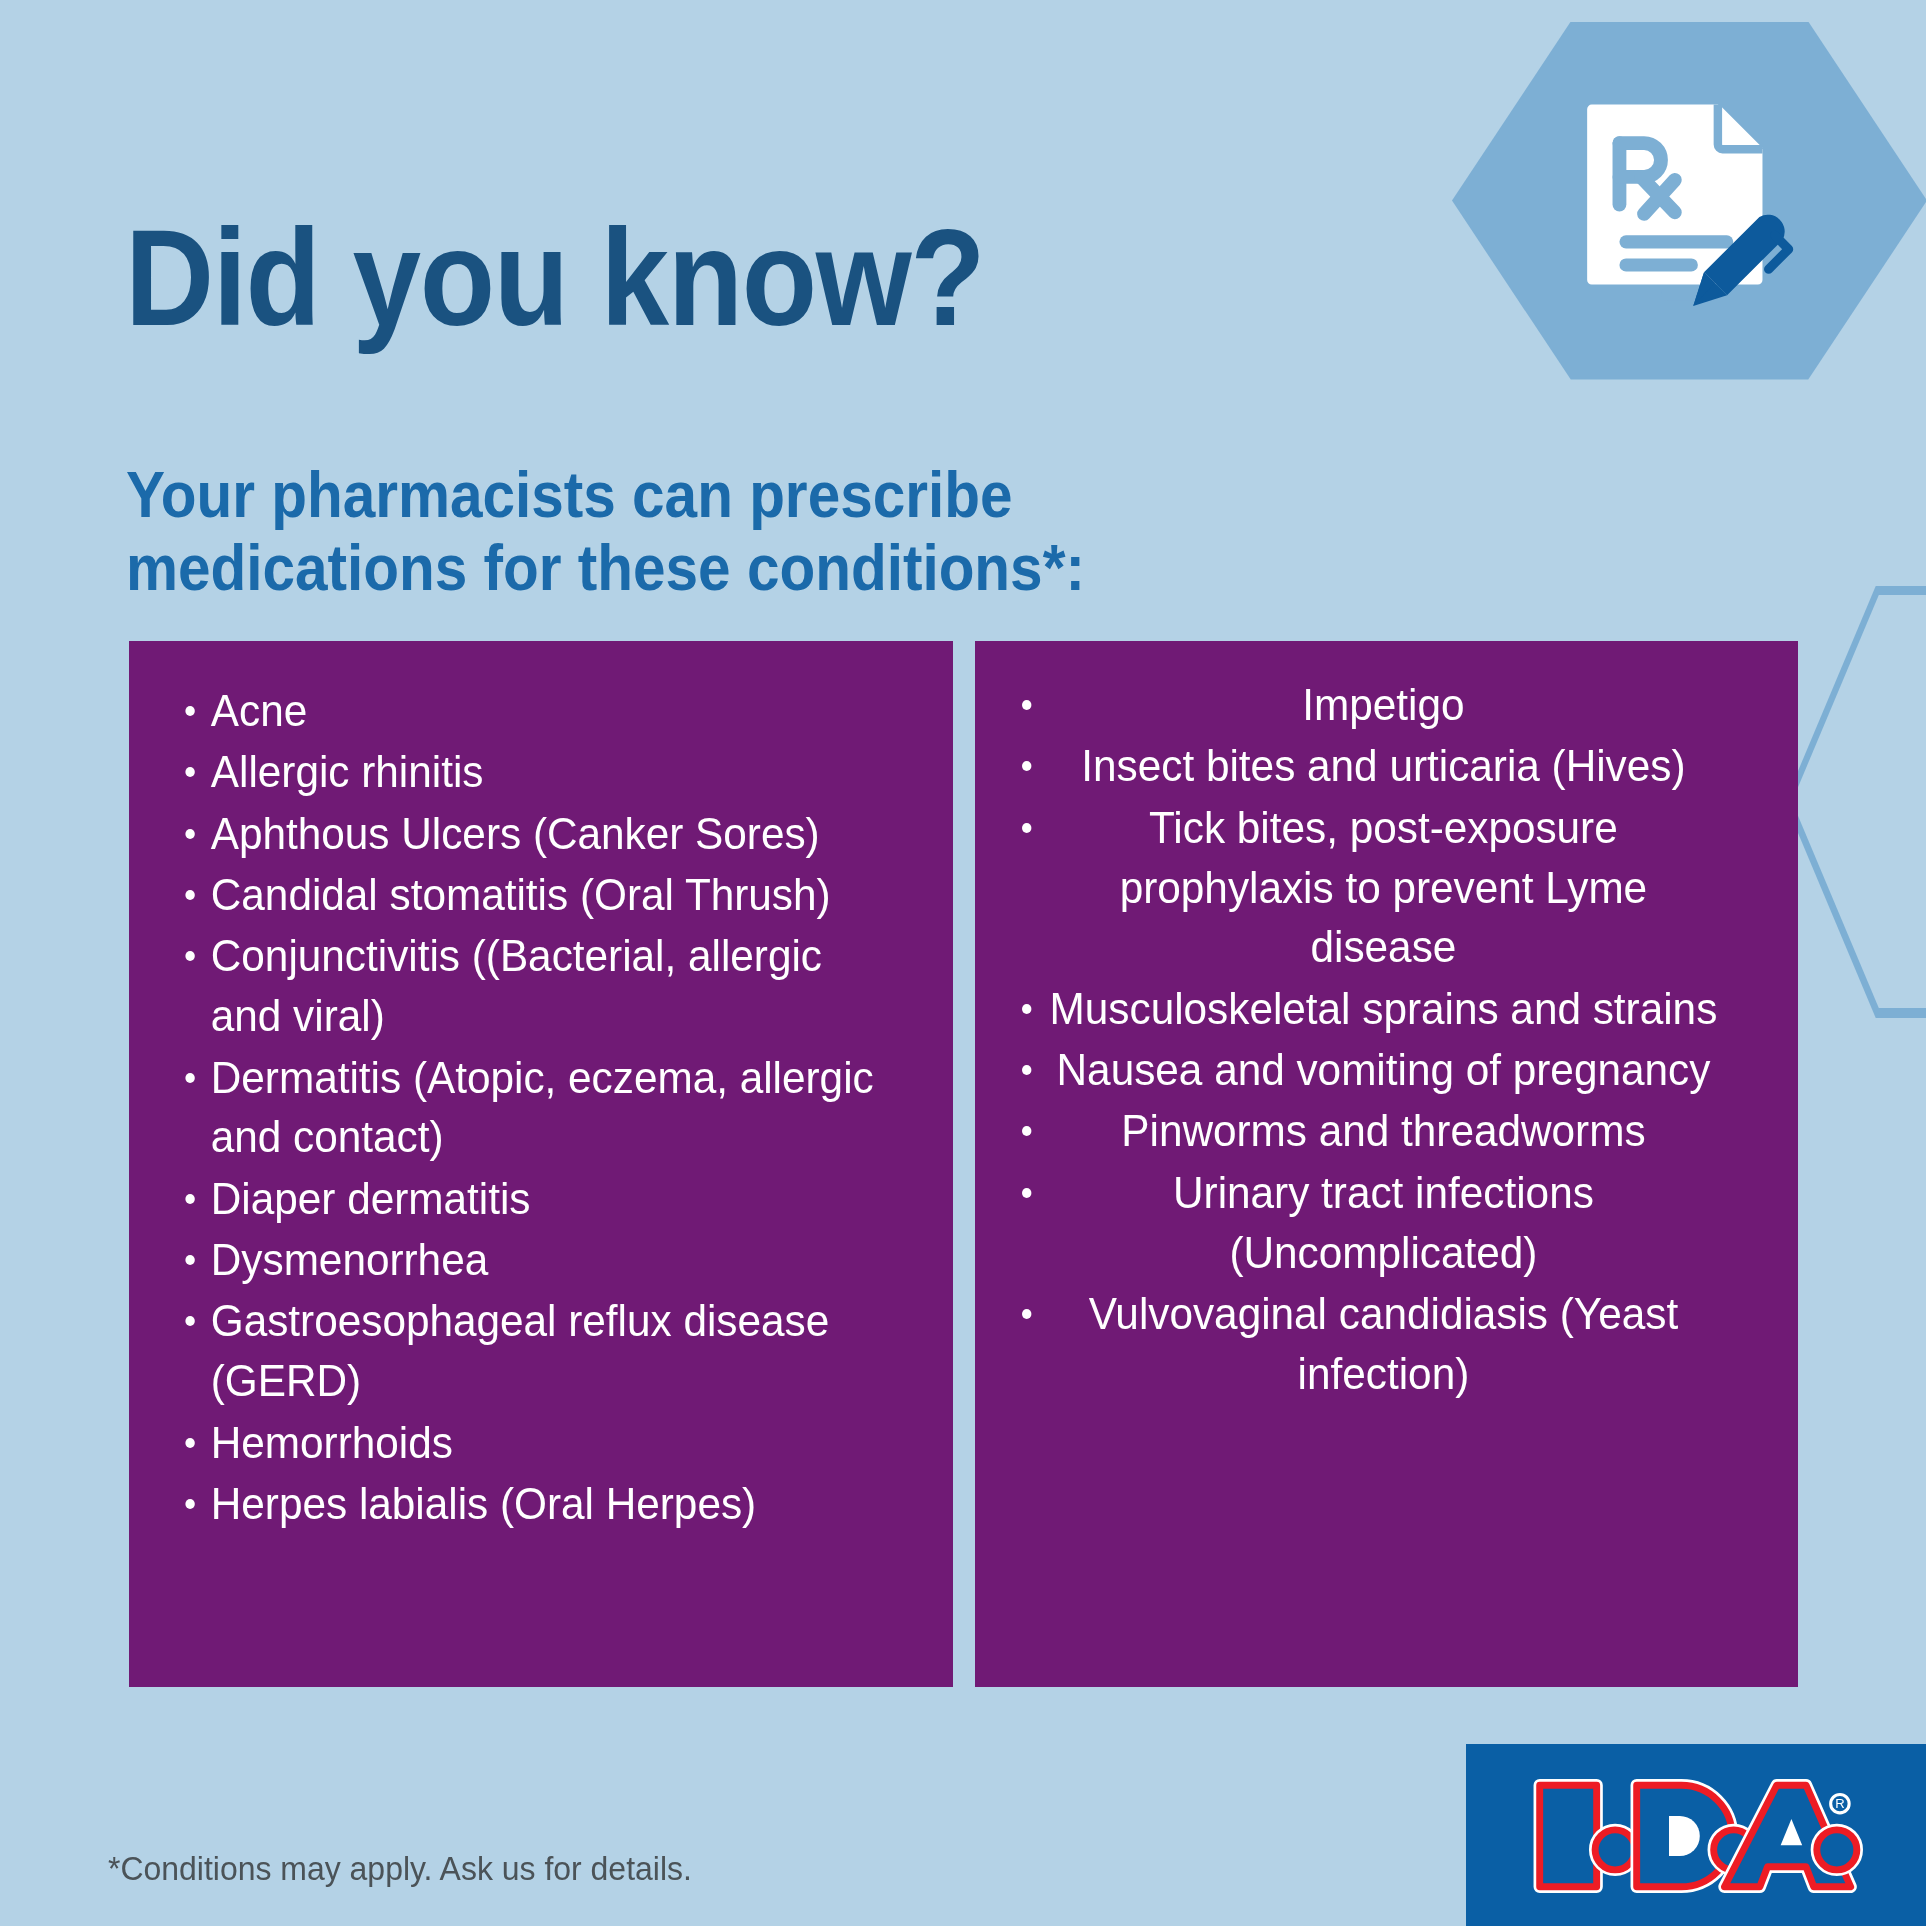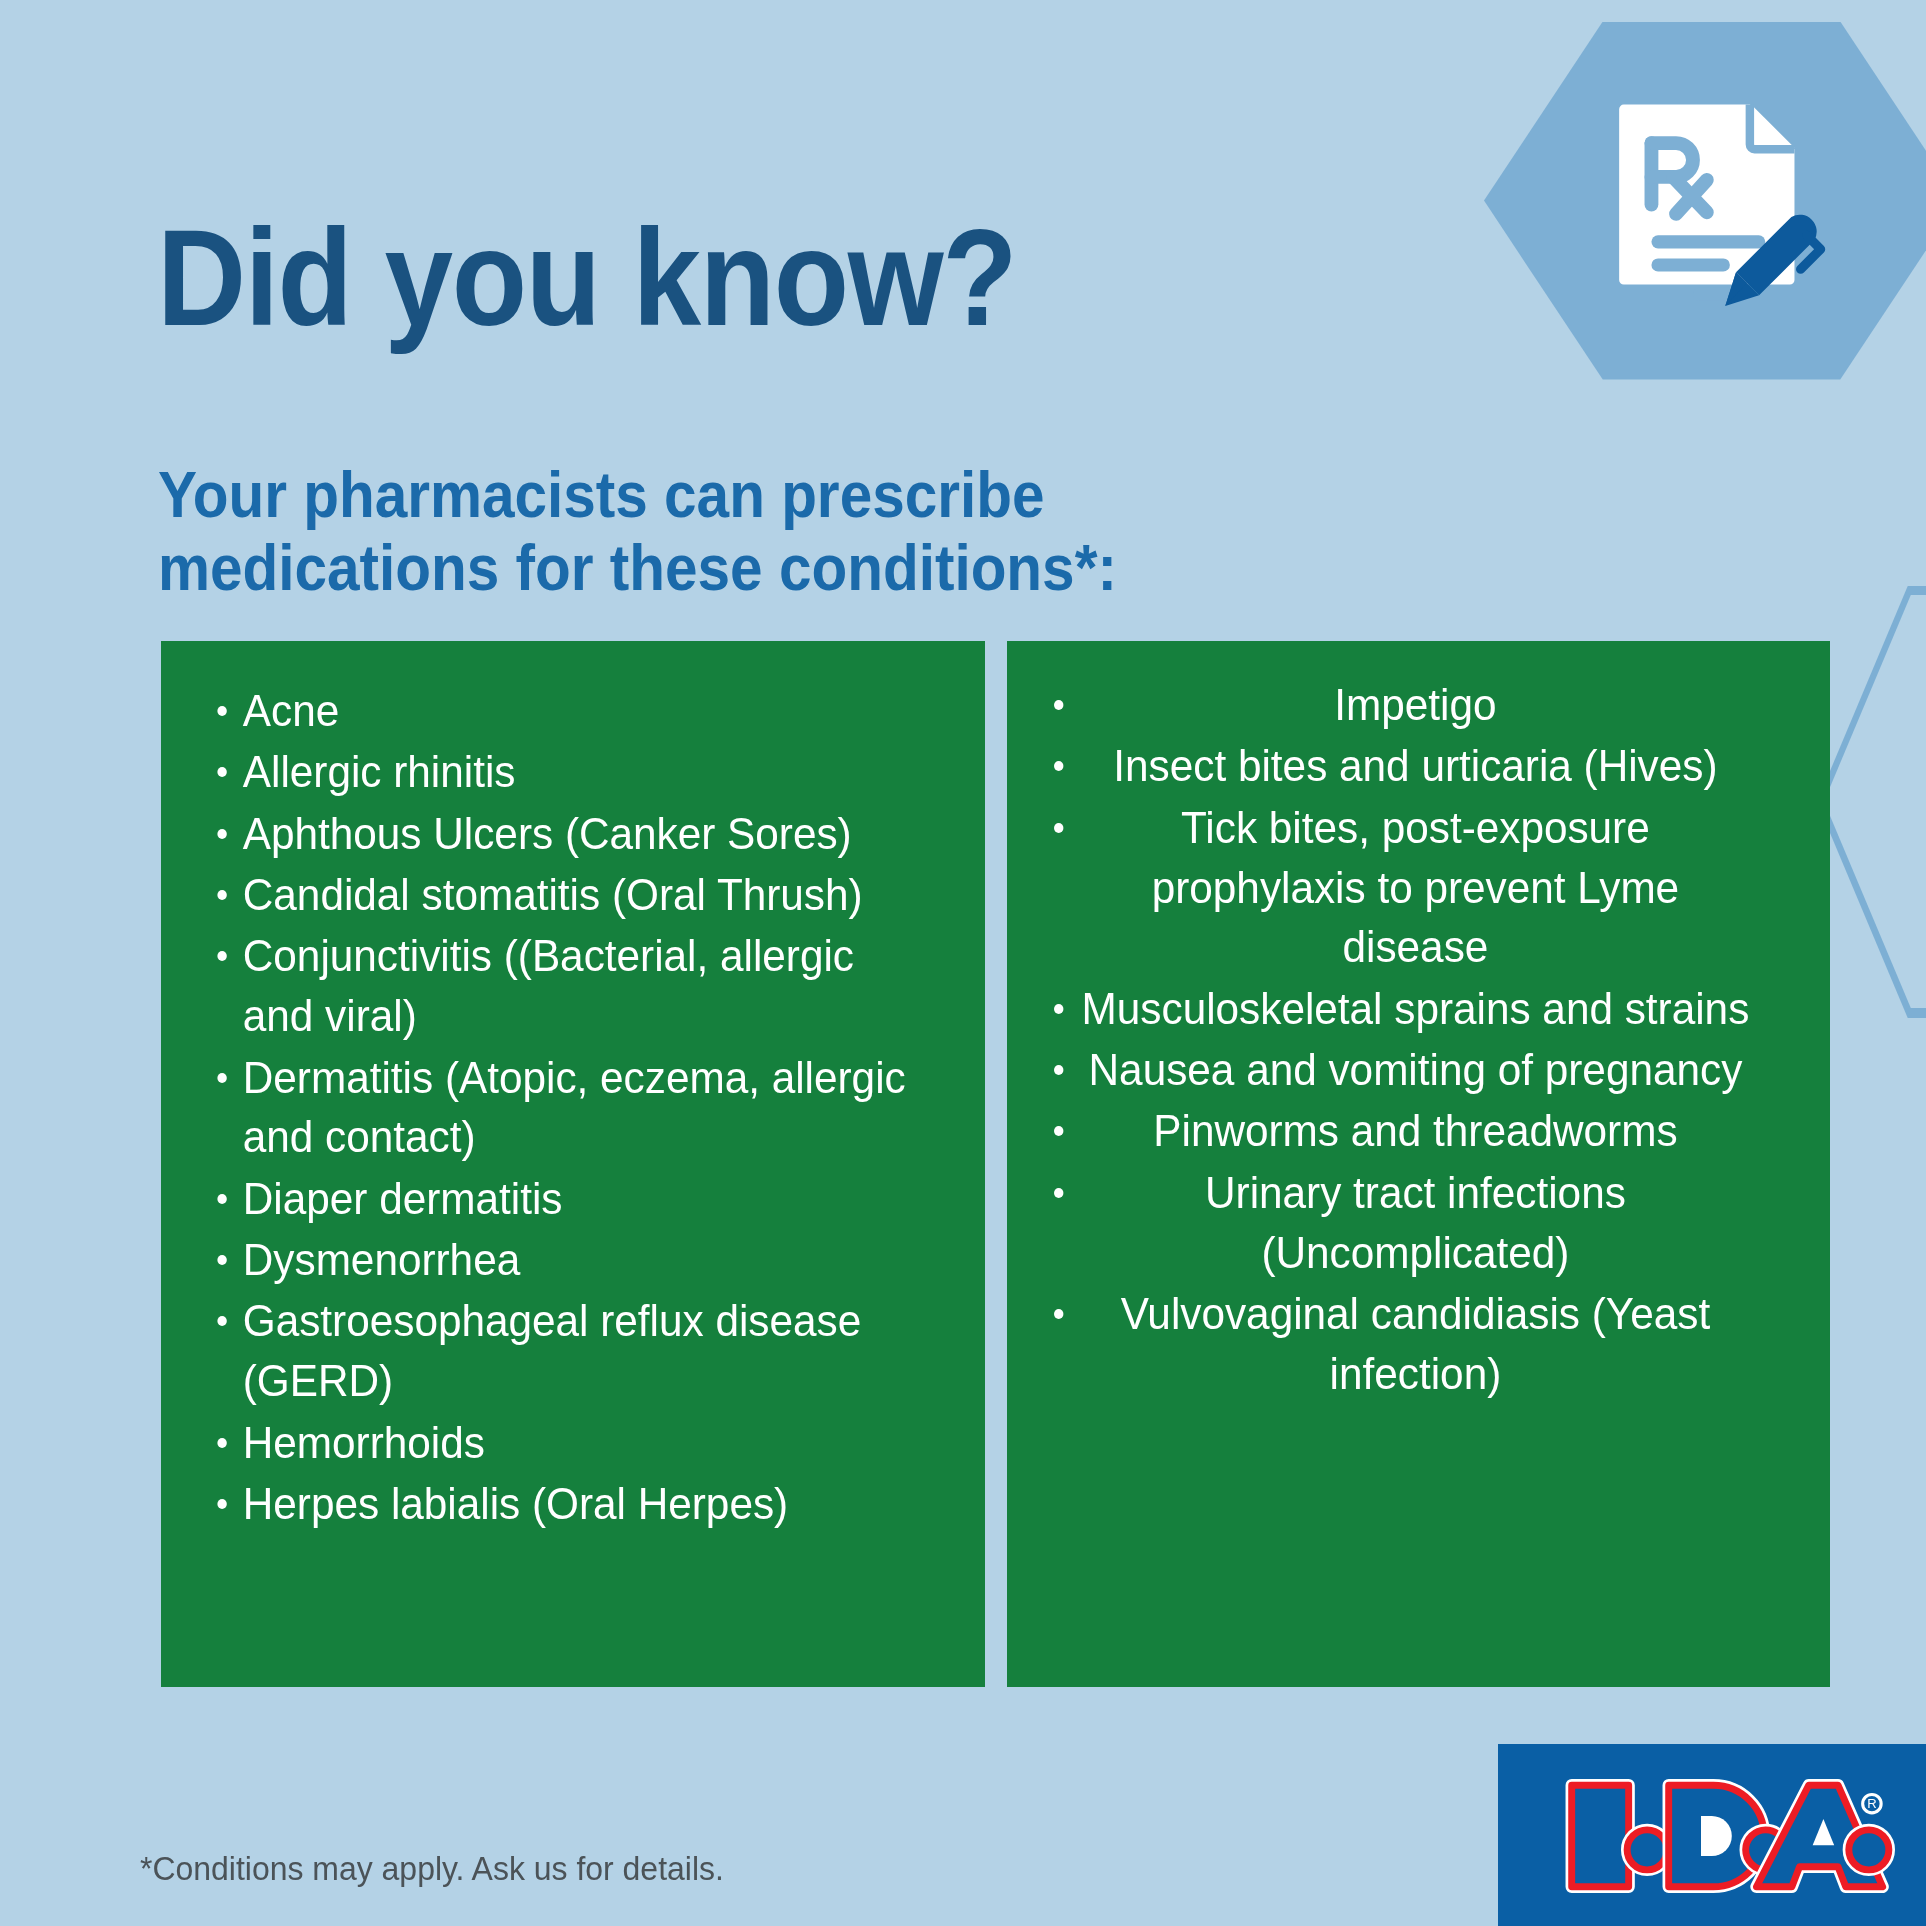--- a/index.html
+++ b/index.html
@@ -3,21 +3,21 @@
 <meta charset="utf-8">
 <style>
   html,body{margin:0;padding:0;}
   body{
     width:1926px;height:1926px;
     background:#b4d2e6;
     font-family:"Liberation Sans", sans-serif;
     overflow:hidden;
     position:relative;
   }
-  .stage{position:absolute;inset:0;margin-left:32px;}
+  .stage{position:absolute;inset:0;}
 
   
   .hex-badge{
     position:absolute;
     left:1452px;top:21.6px;
     width:475px;height:358px;
     background:#7dafd4;
     clip-path:polygon(25% 0%, 75% 0%, 100% 50%, 75% 100%, 25% 100%, 0% 50%);
   }
   .hex-outline-inner{
@@ -66,21 +66,21 @@
     transform:scaleX(0.9);
     transform-origin:left top;
     white-space:pre-line;
   }
 
   
   .panel{
     position:absolute;
     top:641px;
     height:1046px;
-    background:#15803d;
+    background:#701a75;
   }
   .panel-left{left:129px;width:824px;}
   .panel-right{left:975px;width:823px;text-align:center;}
 
   .list{
     list-style:none;
     margin:0;
     padding:40px 31px 0 55px;
     color:#ffffff;
     font-size:45px;

